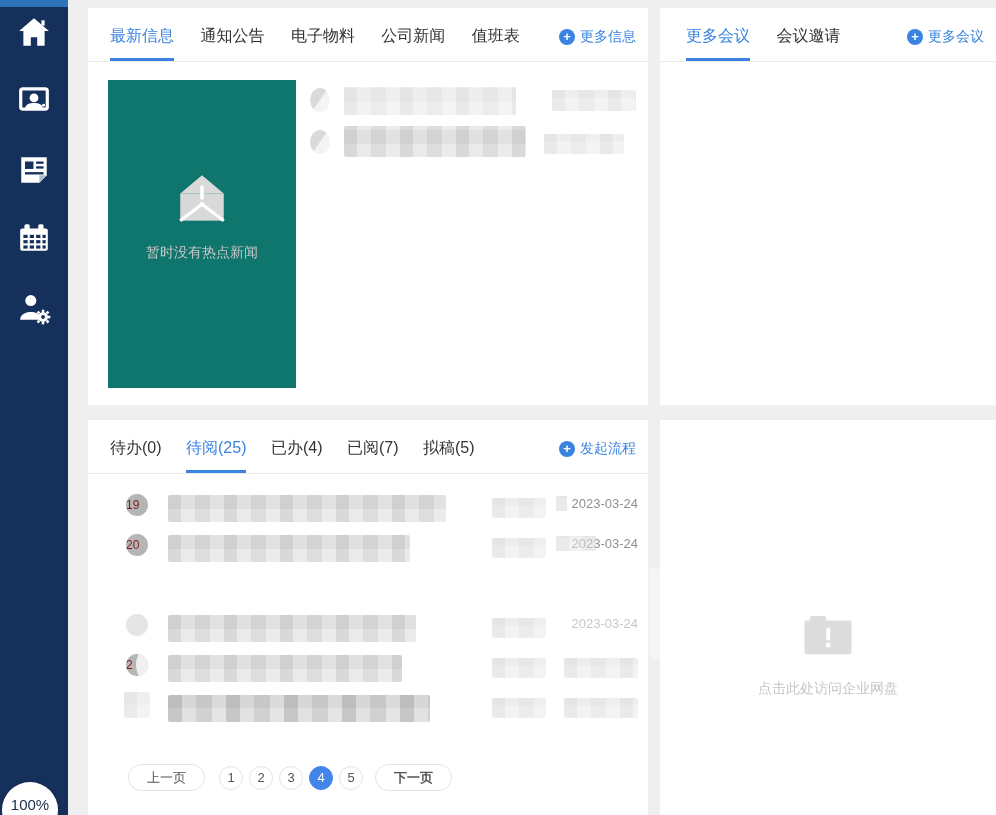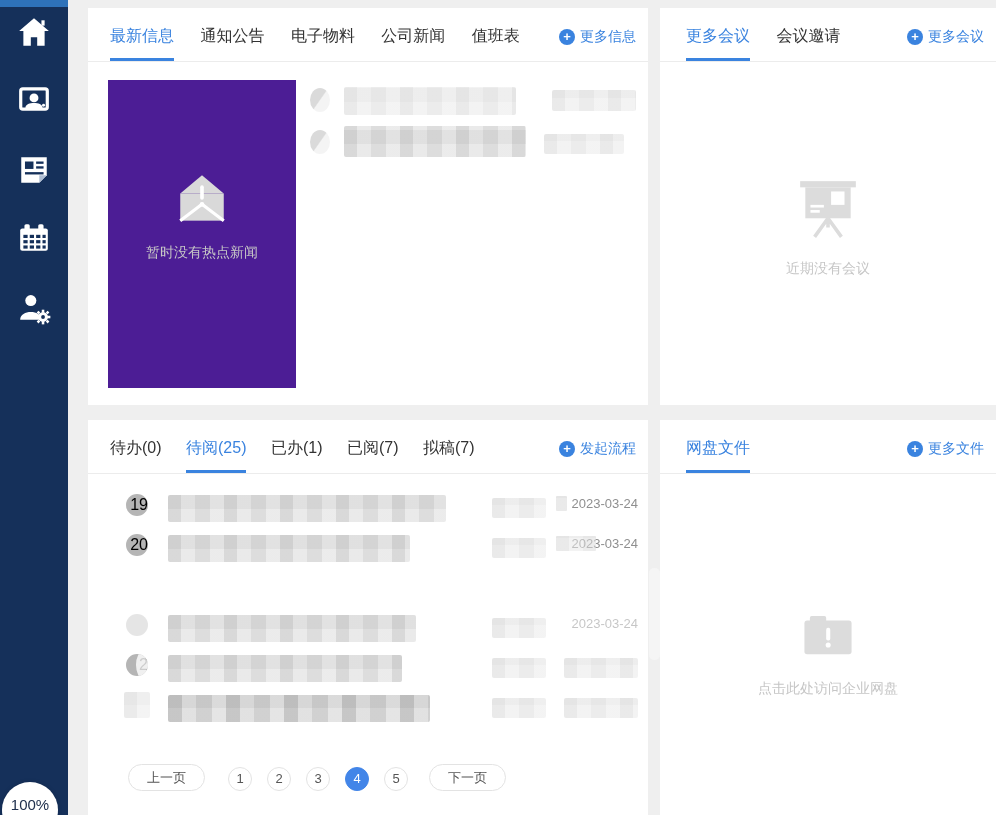--- a/index.html
+++ b/index.html
@@ -55,59 +55,59 @@
   .mz.light { opacity:.55; }
   .mz.dark {
     background-image:
       repeating-linear-gradient(90deg, rgba(30,30,30,.16) 0 14px, rgba(120,120,120,.05) 14px 28px, rgba(60,60,60,.13) 28px 44px, rgba(190,190,190,.05) 44px 58px),
       repeating-linear-gradient(0deg, #e7e7e7 0 14px, #dcdcdc 14px 28px);
   }
 
   
   .news-empty {
     position:absolute; left:20px; top:72px; width:188px; height:308px;
-    background:#4c1d95; text-align:center;
+    background:#0f766e; text-align:center;
   }
   .news-empty svg { margin-top:92px; }
   .empty-text { color:#c6c6c6; font-size:14px; margin-top:16px; }
   .news-row { position:absolute; left:0; width:100%; height:34px; cursor:pointer; }
   .half-badge {
     position:absolute; left:222px; top:2px; width:20px; height:24px; border-radius:50%;
     background:linear-gradient(125deg, #dadada 48%, #f4f4f4 52%);
   }
 
   
   .empty-state { position:absolute; left:0; right:0; text-align:center; }
 
   
   .task-row { position:absolute; left:0; width:100%; height:40px; cursor:pointer; }
   .badge {
     position:absolute; left:38px; top:4px; width:22px; height:22px; border-radius:50%;
-    background:#b5b5b5; color:#000000; font-size:16px; line-height:22px; text-align:right; overflow:hidden;
+    background:#b5b5b5; color:#7f1d1d; font-size:12px; line-height:22px; text-align:left; overflow:hidden;
   }
   .badge.fade { opacity:.35; }
   .badge.half::after {
     content:""; position:absolute; right:-3px; top:-3px; width:15px; height:28px;
     background:#fff; opacity:.8; border-radius:50%;
   }
   .badge-mosaic { position:absolute; left:36px; top:2px; width:26px; height:26px; opacity:.5; }
   .t-date {
     position:absolute; left:468px; top:6px; width:82px; text-align:right;
     font-size:13px; color:#8f8f8f;
   }
   .t-date.faint { opacity:.5; }
   .t-date .patch { position:absolute; top:0; bottom:0; left:0; border-radius:1px; }
 
   
-  .pagination { position:absolute; left:40px; top:344px; display:flex; align-items:flex-end; gap:15px; }
+  .pagination { position:absolute; left:40px; top:344px; display:flex; align-items:center; gap:6px; }
   .pg-btn {
     height:27px; line-height:25px; padding:0 18px; background:#fff; cursor:pointer;
     border:1px solid #e3e3e3; border-radius:14px; font-size:13px; color:#555;
   }
-  .pg-btn.prev { margin-right:8px; } .pg-btn.next { margin-left:6px; }
+  .pg-btn.prev { margin-right:8px; } .pg-btn.next { margin-left:6px;font-weight:bold; }
   .pg-num {
     width:24px; height:24px; line-height:22px; background:#fff; cursor:pointer;
     border:1px solid #e3e3e3; border-radius:50%; font-size:13px; color:#555; text-align:center;
   }
   .pg-num.active { background:#4285e8; border-color:#4285e8; color:#fff; }
 
   .gutter-thumb { position:absolute; left:649px; top:568px; width:11px; height:92px; background:#f5f5f5; border-radius:5px; }
 </style>
 </head>
 <body>
@@ -220,40 +220,29 @@
 
 <div class="panel" id="p-meet">
   <div class="panel-header">
     <span class="tab active">更多会议</span>
     <span class="tab">会议邀请</span>
     <span class="more-link">
       <span class="plus-icon"></span>
       <span>更多会议</span>
     </span>
   </div>
-  <div class="empty-state" style="top:170px">
-    <svg width="66" height="62" viewBox="0 0 64 58">
-      <rect x="5" y="2" width="54" height="6" fill="#dcdcdc"></rect>
-      <rect x="10" y="8" width="44" height="30" fill="#dcdcdc"></rect>
-      <rect x="35" y="12" width="13" height="13" fill="#fff"></rect>
-      <rect x="15" y="25" width="13" height="2.6" fill="#fff"></rect>
-      <rect x="15" y="30" width="9" height="2.6" fill="#fff"></rect>
-      <path d="M32 38 L19 56 M32 38 L45 56 M32 38 L32 47" stroke="#dcdcdc" stroke-width="3.5" fill="none"></path>
-    </svg>
-    <div class="empty-text">近期没有会议</div>
-  </div>
 </div>
 
 <div class="panel" id="p-tasks">
   <div class="panel-header">
     <span class="tab">待办(0)</span>
     <span class="tab active">待阅(25)</span>
-    <span class="tab">已办(1)</span>
+    <span class="tab">已办(4)</span>
     <span class="tab">已阅(7)</span>
-    <span class="tab">拟稿(7)</span>
+    <span class="tab">拟稿(5)</span>
     <span class="more-link">
       <span class="plus-icon"></span>
       <span>发起流程</span>
     </span>
   </div>
 
   <div class="task-row" style="top:70px">
     <span class="badge">19</span>
     <span class="mz" style="left:80px; top:5px; width:278px; height:27px"></span>
     <span class="mz light" style="left:404px; top:8px; width:54px; height:20px"></span>
@@ -302,27 +291,20 @@
     <span class="pg-num">1</span>
     <span class="pg-num">2</span>
     <span class="pg-num">3</span>
     <span class="pg-num active">4</span>
     <span class="pg-num">5</span>
     <span class="pg-btn next">下一页</span>
   </div>
 </div>
 
 <div class="panel" id="p-files">
-  <div class="panel-header">
-    <span class="tab active">网盘文件</span>
-    <span class="more-link">
-      <span class="plus-icon"></span>
-      <span>更多文件</span>
-    </span>
-  </div>
   <div class="empty-state" style="top:192px">
     <svg width="58" height="48" viewBox="0 0 64 52">
       <rect x="12" y="4" width="18" height="10" rx="2" fill="#dcdcdc"></rect>
       <rect x="6" y="9" width="52" height="37" rx="3" fill="#dcdcdc"></rect>
       <rect x="30" y="17" width="4.5" height="14" rx="2" fill="#fff"></rect>
       <circle cx="32.2" cy="36" r="2.8" fill="#fff"></circle>
     </svg>
     <div class="empty-text">点击此处访问企业网盘</div>
   </div>
 </div>

